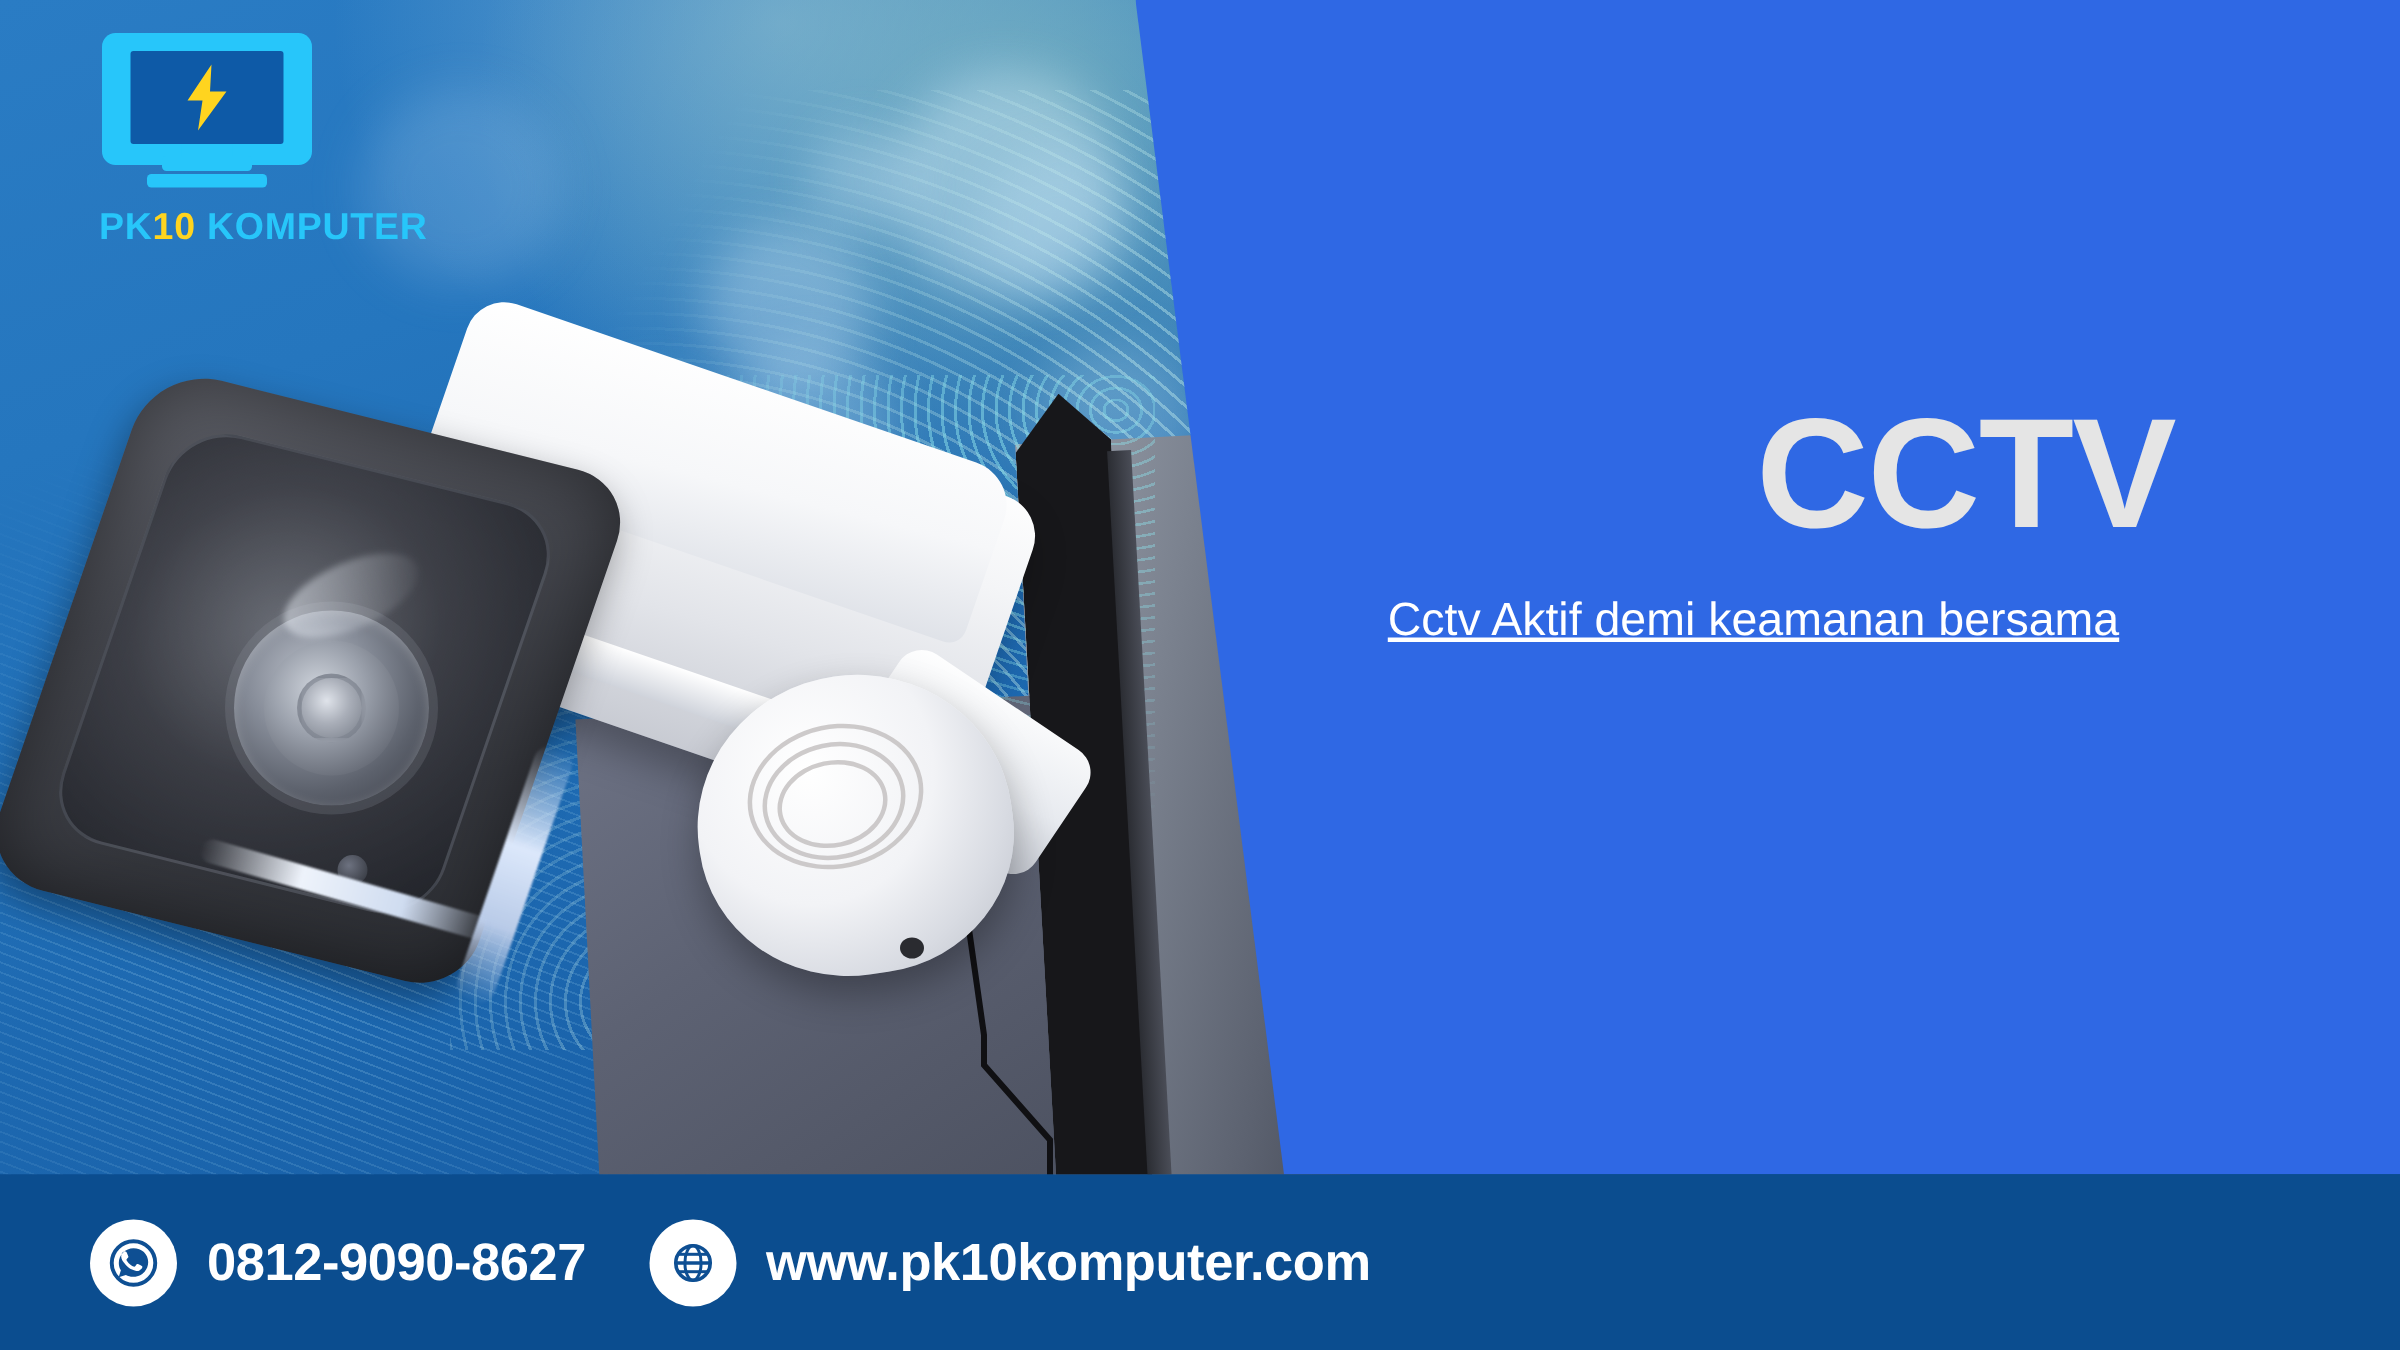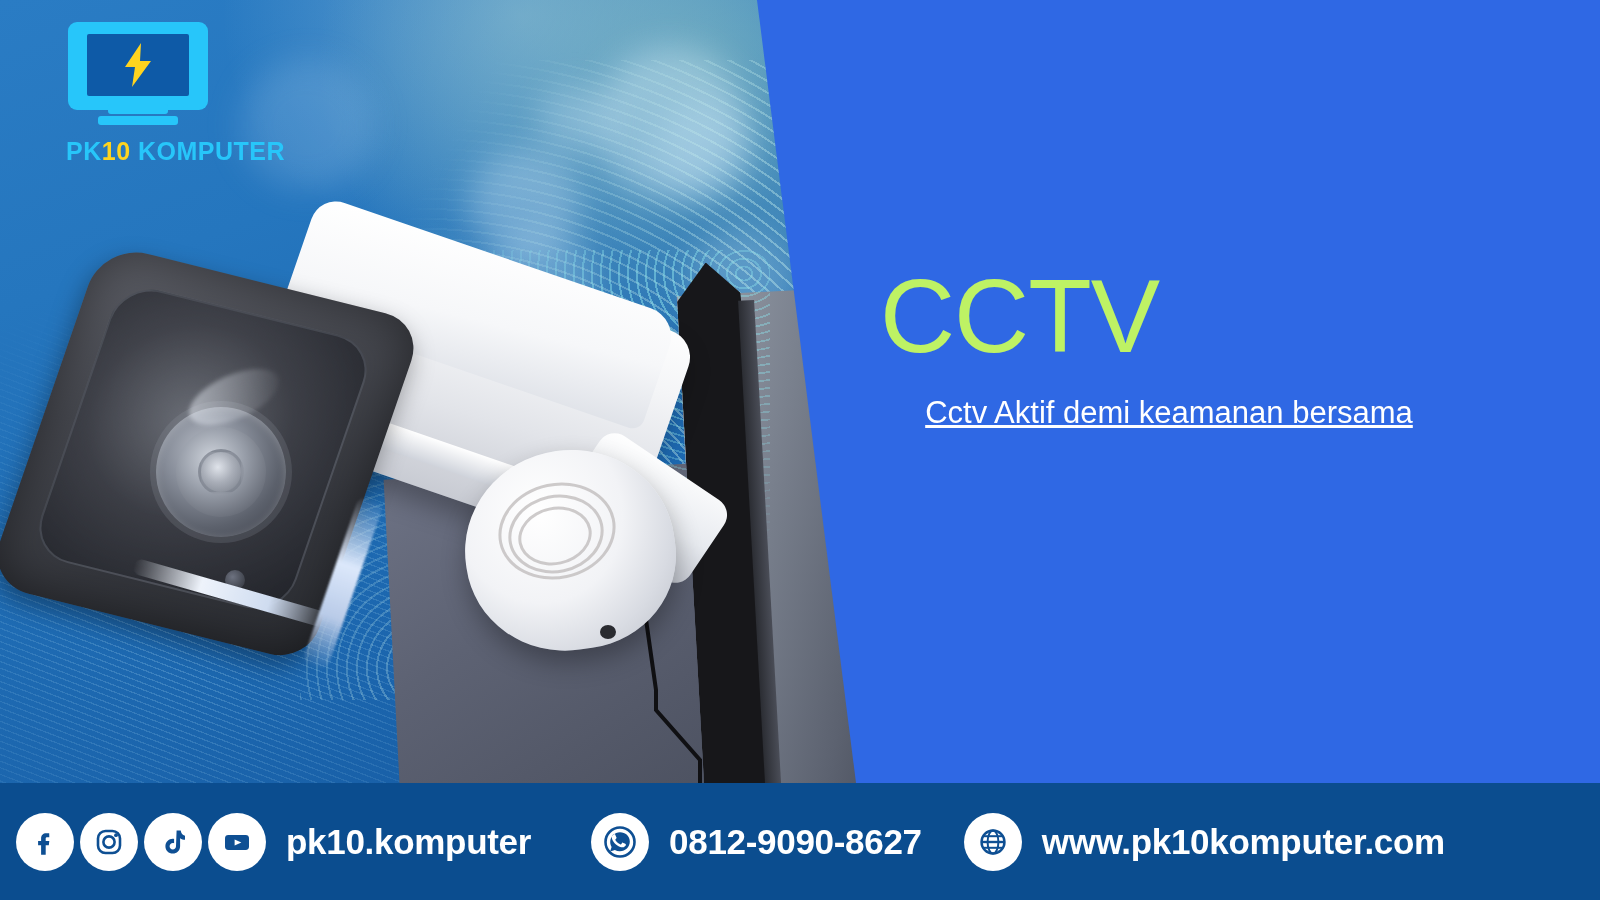--- a/index.html
+++ b/index.html
@@ -229,22 +229,22 @@
   .logo-text {
     margin-top:10px; margin-left:16px;
     font-size:25px; font-weight:bold; letter-spacing:0.5px;
     color:#27c6fa; white-space:nowrap;
   }
   .logo-text .ten { color:#ffd41f; }
 
   
   .headline {
     position:absolute; left:880px; top:264px; width:570px;
-    text-align:left; color:#bef264;
-    font-size:104px; font-weight:normal; line-height:1.0;
+    text-align:right; color:#e5e5e5;
+    font-size:104px; font-weight:bold; line-height:1.0;
     letter-spacing:-1px;
   }
   .subhead {
     position:absolute; left:824px; top:394px; width:690px;
     text-align:center; color:#ffffff;
     font-size:31px; font-weight:400; line-height:1.2;text-decoration:underline;
   }
 
   
   .footer {
@@ -336,46 +336,20 @@
       </svg>
     </div>
     <div class="logo-text"><span>PK</span><span class="ten">10</span><span> KOMPUTER</span></div>
   </div>
 
   <div class="headline">CCTV</div>
   <div class="subhead">Cctv Aktif demi keamanan bersama</div>
 
   <div class="footer">
 
-    <div class="f-group g-social">
-      <div class="circ">
-        <svg width="40" height="40" viewBox="0 0 40 40">
-          <path d="M24.2 11.2h-3.0c-3.1 0-5.1 2.0-5.1 5.1v2.6h-3.0v4.3h3.0v9.6h4.6v-9.6h3.1l0.5-4.3h-3.6v-2.2c0-1.0 0.3-1.5 1.5-1.5h2.1z" fill="#0e4f93"></path>
-        </svg>
-      </div>
-      <div class="circ">
-        <svg width="40" height="40" viewBox="0 0 40 40">
-          <rect x="9" y="9" width="22" height="22" rx="7.5" fill="none" stroke="#0e4f93" stroke-width="2.6"></rect>
-          <circle cx="20" cy="20" r="5.6" fill="none" stroke="#0e4f93" stroke-width="2.6"></circle>
-          <circle cx="27" cy="13.2" r="1.9" fill="#0e4f93"></circle>
-        </svg>
-      </div>
-      <div class="circ">
-        <svg width="40" height="40" viewBox="0 0 40 40">
-          <path d="M23.6 8.5h4.1c0.3 2.6 1.8 4.7 4.3 5.2v4.1c-1.8-0.05-3.4-0.6-4.9-1.6v8.0c0 4.2-3.3 7.4-7.3 7.4-4.1 0-7.4-3.3-7.4-7.4s3.3-7.4 7.4-7.4c0.5 0 0.9 0.05 1.3 0.13v4.3c-0.4-0.13-0.8-0.2-1.3-0.2-1.7 0-3.2 1.4-3.2 3.2s1.4 3.2 3.2 3.2c1.8 0 3.2-1.4 3.2-3.2z" fill="#0e4f93"></path>
-        </svg>
-      </div>
-      <div class="circ">
-        <svg width="40" height="40" viewBox="0 0 40 40">
-          <rect x="8" y="13" width="24" height="15" rx="3.4" fill="#0e4f93"></rect>
-          <path d="M17.6 17.6 L24.4 20.6 L17.6 23.6 Z" fill="#ffffff"></path>
-        </svg>
-      </div>
-      <div class="f-text">pk10.komputer</div>
-    </div>
 
     <div class="f-group g-wa">
       <div class="circ">
         <svg width="42" height="42" viewBox="0 0 42 42">
           <circle cx="21" cy="21" r="14.5" fill="none" stroke="#0e4f93" stroke-width="2.6"></circle>
           <path d="M21 11.2c-5.4 0-9.8 4.4-9.8 9.8 0 1.8 0.5 3.5 1.4 4.9l-1.5 4.6 4.8-1.5c1.4 0.8 3 1.2 4.7 1.2h0.4c5.4 0 9.8-4.4 9.8-9.8 0-5.4-4.4-9.2-9.8-9.2zm5.3 13.5c-0.3 0.8-1.5 1.5-2.2 1.6-0.6 0.1-1.3 0.2-4.1-0.9-3.4-1.4-5.6-4.9-5.8-5.2-0.2-0.3-1.4-1.9-1.4-3.6 0-1.7 0.9-2.6 1.2-2.9 0.3-0.3 0.7-0.4 0.9-0.4h0.7c0.2 0 0.5 0 0.8 0.6 0.3 0.7 1 2.4 1.1 2.6 0.1 0.2 0.1 0.4 0 0.6-0.1 0.2-0.2 0.4-0.4 0.6-0.2 0.2-0.4 0.5-0.5 0.6-0.2 0.2-0.4 0.4-0.2 0.8 0.2 0.4 0.9 1.6 2 2.5 1.4 1.2 2.5 1.6 2.9 1.8 0.3 0.2 0.5 0.1 0.7-0.1 0.2-0.2 0.9-1.0 1.1-1.4 0.2-0.4 0.5-0.3 0.8-0.2 0.3 0.1 2.0 0.9 2.3 1.1 0.3 0.2 0.6 0.2 0.6 0.4 0.1 0.2 0.1 0.9-0.2 1.7z" fill="#0e4f93"></path>
         </svg>
       </div>
       <div class="f-text">0812-9090-8627</div>
     </div>

